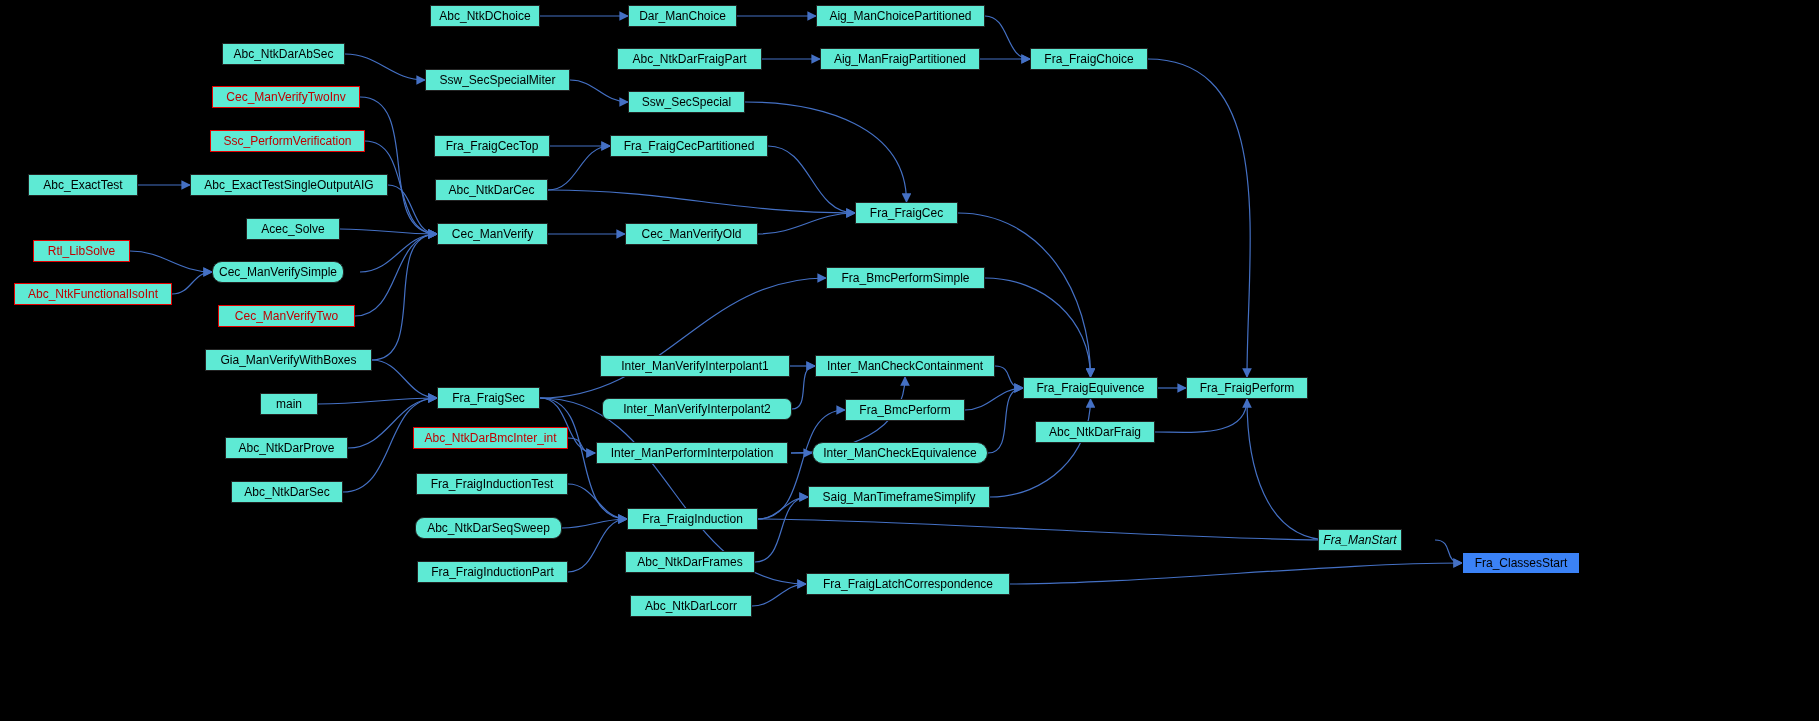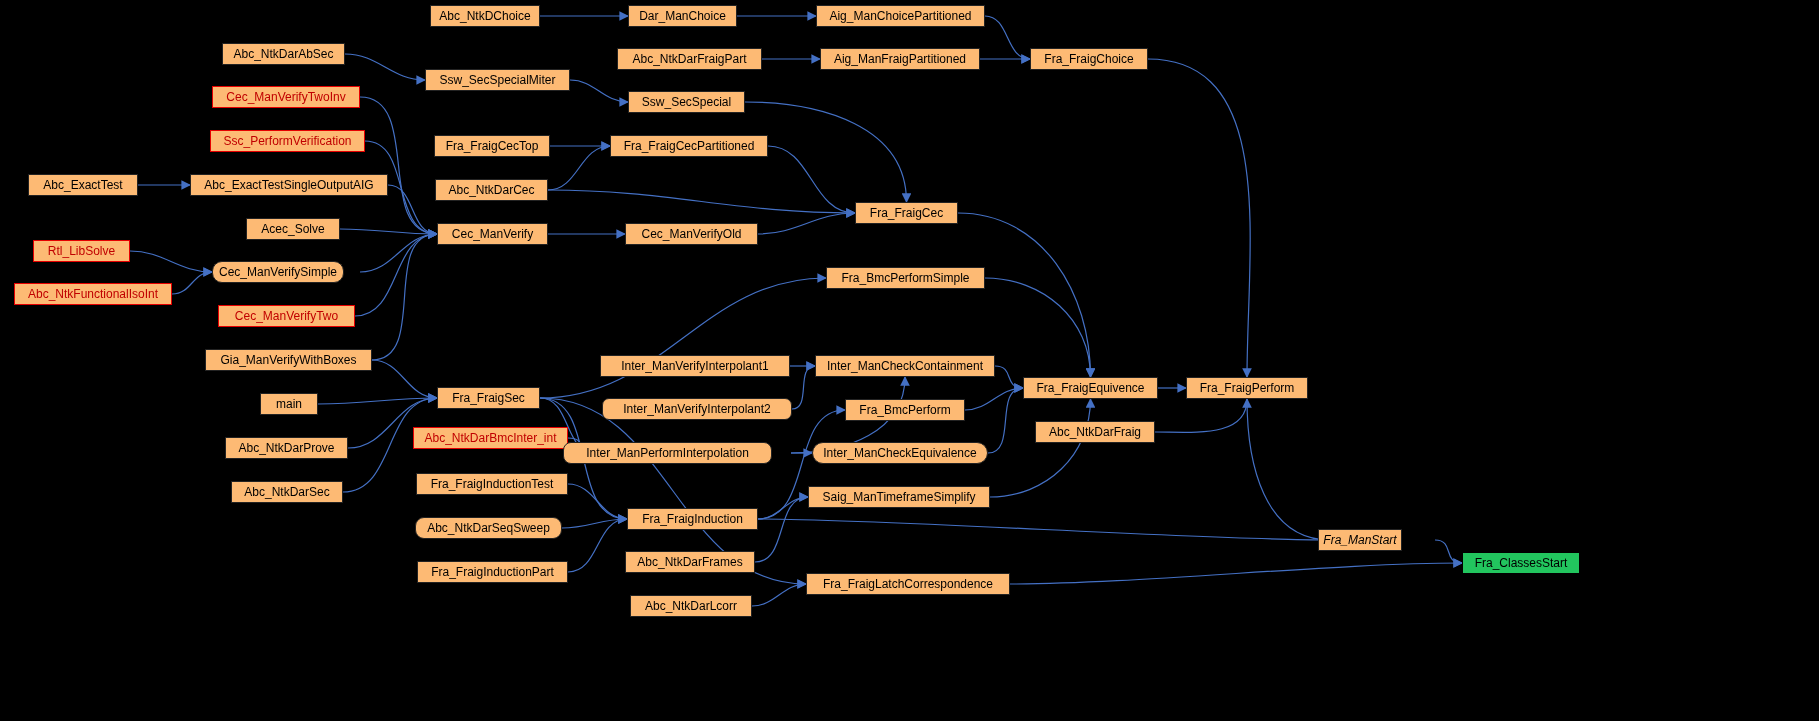--- a/index.html
+++ b/index.html
@@ -1,24 +1,24 @@
 <!DOCTYPE html>
 <html><head>
 <meta charset="utf-8">
 <style>
   html,body{margin:0;padding:0;background:#000000;}
   #canvas{position:relative;width:1819px;height:721px;background:#000000;overflow:hidden;
           font-family:"Liberation Sans",sans-serif;}
   #edges{position:absolute;left:0;top:0;z-index:1;}
   .edge{fill:none;stroke:#4470c4;stroke-width:1.2px;}
   .node{position:absolute;z-index:2;height:22px;line-height:20px;box-sizing:border-box;
-        text-align:center;font-size:12px;color:#000000;background:#fdba74;
+        text-align:center;font-size:12px;color:#000000;background:#5eead4;
         border:1px solid #222222;white-space:nowrap;cursor:pointer;}
   .node.red{border-color:#e60000;color:#c00000;}
-  .node.target{background:#22c55e;border-color:#000000;cursor:default;}
+  .node.target{background:#3b82f6;border-color:#000000;cursor:default;}
 </style>
 </head>
 <body>
 
 <div id="canvas">
   <svg id="edges" width="1819" height="721">
     <defs>
       <marker id="ah" viewBox="0 0 10 10" refX="9" refY="5" markerWidth="8" markerHeight="8" orient="auto">
         <path d="M0,0 L10,5 L0,10 z" fill="#4470c4"></path>
       </marker>
@@ -111,21 +111,21 @@
     <div class="node" style="left: 815px; top: 355px; width: 180px;">Inter_ManCheckContainment</div>
     <div class="node" style="left: 1023px; top: 377px; width: 135px;">Fra_FraigEquivence</div>
     <div class="node" style="left: 1186px; top: 377px; width: 122px;">Fra_FraigPerform</div>
     <div class="node" style="left: 260px; top: 393px; width: 58px;">main</div>
     <div class="node" style="left: 437px; top: 387px; width: 103px;">Fra_FraigSec</div>
     <div class="node" style="left: 602px; top: 398px; width: 190px; border-radius: 7px;">Inter_ManVerifyInterpolant2</div>
     <div class="node" style="left: 845px; top: 399px; width: 120px;">Fra_BmcPerform</div>
     <div class="node" style="left: 1035px; top: 421px; width: 120px;">Abc_NtkDarFraig</div>
     <div class="node" style="left: 225px; top: 437px; width: 123px;">Abc_NtkDarProve</div>
     <div class="node red" style="left: 413px; top: 427px; width: 155px;">Abc_NtkDarBmcInter_int</div>
-    <div class="node" style="left: 563px; top: 442px; width: 209px; border-radius: 8px;">Inter_ManPerformInterpolation</div>
+    <div class="node" style="left: 596px; top: 442px; width: 192px;">Inter_ManPerformInterpolation</div>
     <div class="node" style="left: 812px; top: 442px; width: 176px; border-radius: 11px;">Inter_ManCheckEquivalence</div>
     <div class="node" style="left: 231px; top: 481px; width: 112px;">Abc_NtkDarSec</div>
     <div class="node" style="left: 416px; top: 473px; width: 152px;">Fra_FraigInductionTest</div>
     <div class="node" style="left: 808px; top: 486px; width: 182px;">Saig_ManTimeframeSimplify</div>
     <div class="node" style="left: 415px; top: 517px; width: 147px; border-radius: 9px;">Abc_NtkDarSeqSweep</div>
     <div class="node" style="left: 627px; top: 508px; width: 131px;">Fra_FraigInduction</div>
     <div class="node" style="left: 625px; top: 551px; width: 130px;">Abc_NtkDarFrames</div>
     <div class="node" style="left: 1318px; top: 529px; width: 84px; font-style: italic;">Fra_ManStart</div>
     <div class="node target" style="left: 1462px; top: 552px; width: 118px;">Fra_ClassesStart</div>
     <div class="node" style="left: 417px; top: 561px; width: 151px;">Fra_FraigInductionPart</div>

